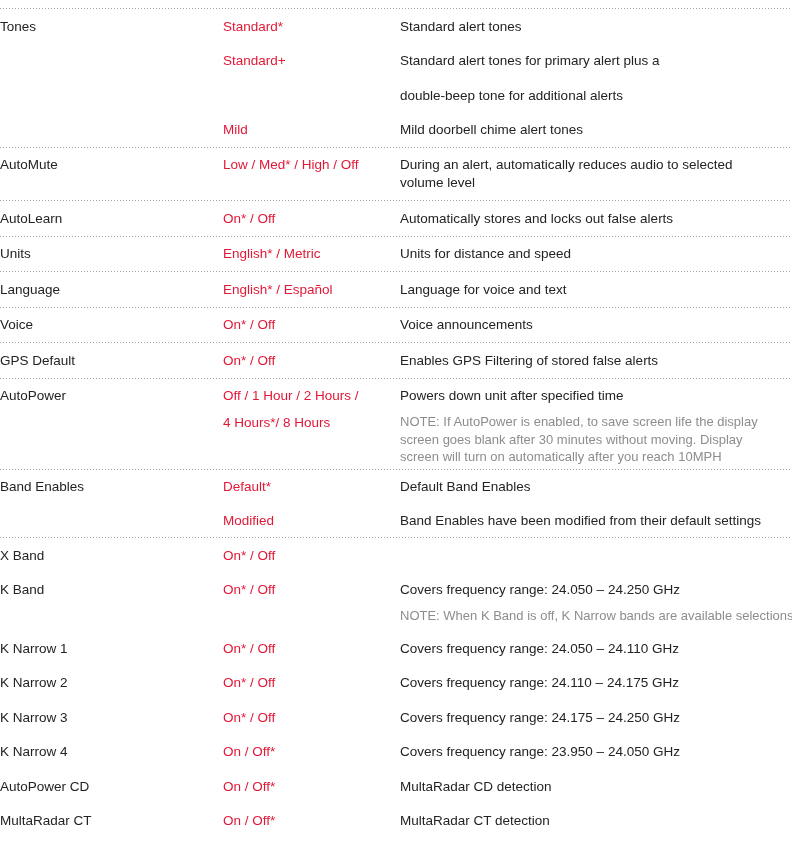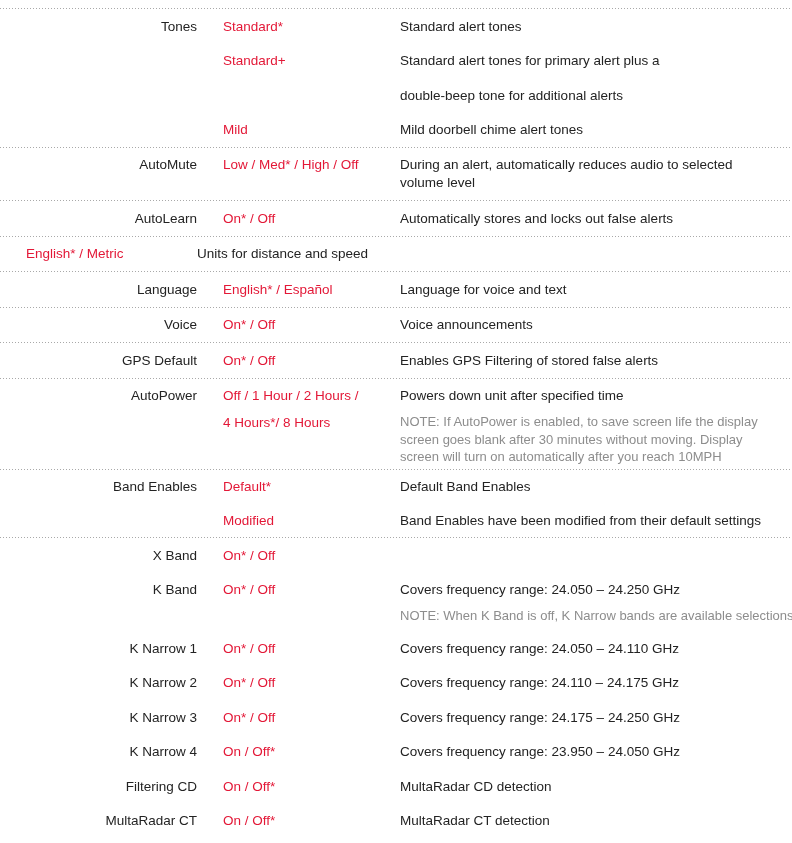--- a/index.html
+++ b/index.html
@@ -11,21 +11,21 @@
     width:792px;height:843px;overflow:hidden;
     font-family:"Liberation Sans","DejaVu Sans",sans-serif;
     color:var(--text);font-size:13.5px;
   }
   .page{padding-top:8px;position:relative}
   .sep{height:1px;width:792px;
     background-image:repeating-linear-gradient(90deg,var(--sep) 0,var(--sep) 1px,transparent 1px,transparent 3px);}
   .grid{display:grid;grid-template-columns:197px 203px 1fr;width:792px}
   .line{height:34.5px;align-items:center}
   .half{height:33.5px;align-items:center}
-  .c1{text-align:right;white-space:nowrap}
+  .c1{text-align:left;white-space:nowrap}
   .c2{padding-left:26px;color:var(--red);font-weight:normal;white-space:nowrap}
   .c3{white-space:nowrap}
   .para{padding-top:8px;height:52px;align-items:start;line-height:18px}
   .rowB{height:56px;align-items:start}
   .rowB .c2{padding-top:2px}
   .note{color:var(--note);font-size:13px;line-height:17.5px;white-space:nowrap}
   .noteline{height:24px;align-items:start}
   .bands{padding-bottom:16px}
 </style>
 </head>
@@ -75,20 +75,21 @@
     <div class="grid line">
       <div class="c1">AutoLearn</div>
       <div class="c2">On* / Off</div>
       <div class="c3">Automatically stores and locks out false alerts</div>
     </div>
   </section>
   <div class="sep"></div>
 
   <section>
     <div class="grid line">
+      <div class="c1">Units</div>
       <div class="c2">English* / Metric</div>
       <div class="c3">Units for distance and speed</div>
     </div>
   </section>
   <div class="sep"></div>
 
   <section>
     <div class="grid line">
       <div class="c1">Language</div>
       <div class="c2">English* / Español</div>
@@ -177,21 +178,21 @@
       <div class="c1">K Narrow 3</div>
       <div class="c2">On* / Off</div>
       <div class="c3">Covers frequency range: 24.175 – 24.250 GHz</div>
     </div>
     <div class="grid line">
       <div class="c1">K Narrow 4</div>
       <div class="c2">On / Off*</div>
       <div class="c3">Covers frequency range: 23.950 – 24.050 GHz</div>
     </div>
     <div class="grid line">
-      <div class="c1">Filtering CD</div>
+      <div class="c1">AutoPower CD</div>
       <div class="c2">On / Off*</div>
       <div class="c3">MultaRadar CD detection</div>
     </div>
     <div class="grid line">
       <div class="c1">MultaRadar CT</div>
       <div class="c2">On / Off*</div>
       <div class="c3">MultaRadar CT detection</div>
     </div>
   </section>
 

